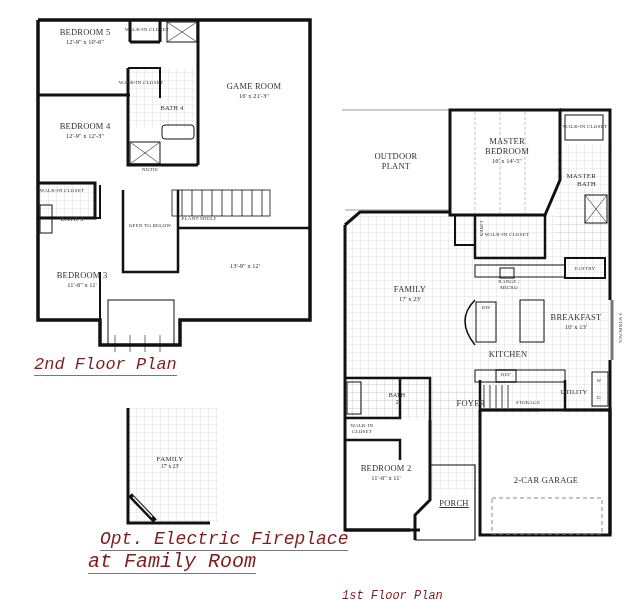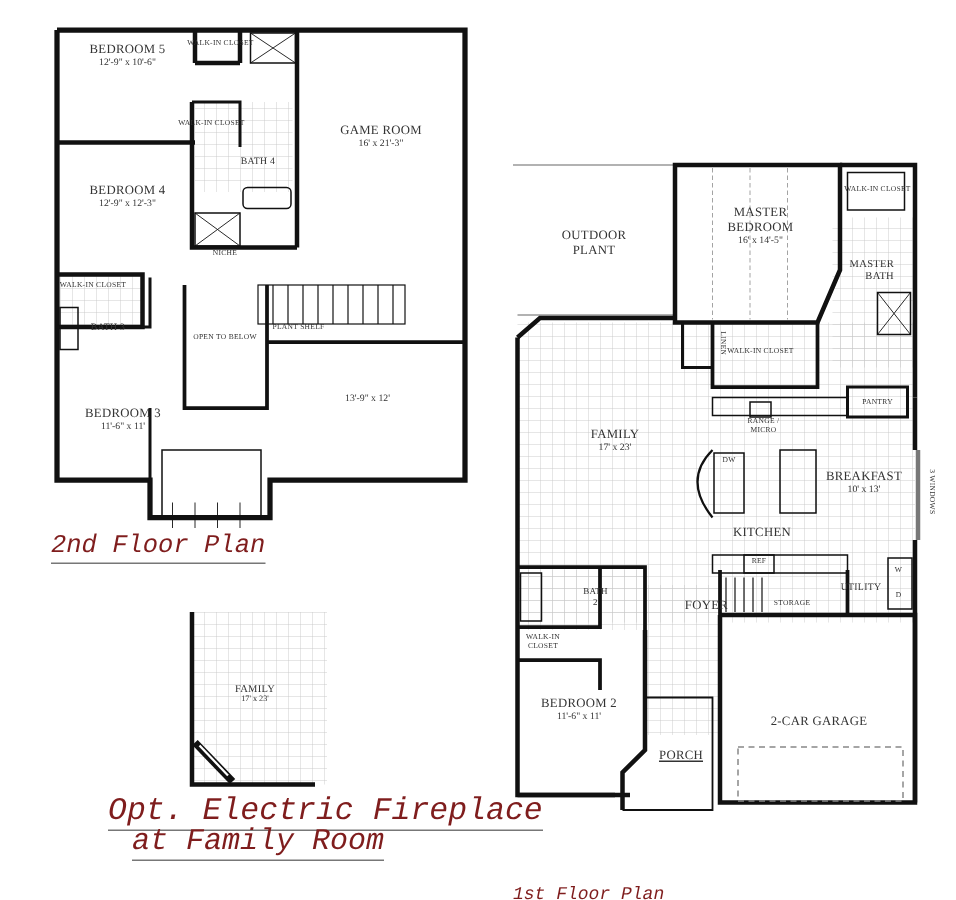--- a/index.html
+++ b/index.html
@@ -186,21 +186,21 @@
   </div>
 <div class="lbl" style="left:245px;top:262px;width:80px;white-space:normal;">
     <span class="d">13'-9" x 12'</span>
   </div>
 <div class="title" style="left:34px;top:356px;font-size:17px;">2nd Floor Plan</div>
 
 <div class="lbl" style="left:170px;top:455px;">
     <span class="n" style="font-size:7px">FAMILY</span>
     <span class="d" style="font-size:5.5px">17' x 23'</span>
   </div>
-<div class="title" style="left:72px;top:530px;font-size:21px;">Opt. Electric Fireplace</div>
+<div class="title" style="left:100px;top:530px;font-size:18px;">Opt. Electric Fireplace</div>
 <div class="title" style="left:88px;top:551px;font-size:20px;">at Family Room</div>
 
 <div class="lbl" style="left:396px;top:152px;width:60px;white-space:normal;">
     <span class="n">OUTDOOR PLANT</span>
   </div>
 <div class="lbl" style="left:507px;top:137px;width:60px;white-space:normal;">
     <span class="n">MASTER BEDROOM</span>
     <span class="d">16' x 14'-5"</span>
   </div>
 <div class="lbl sm" style="left:585px;top:124px;">

